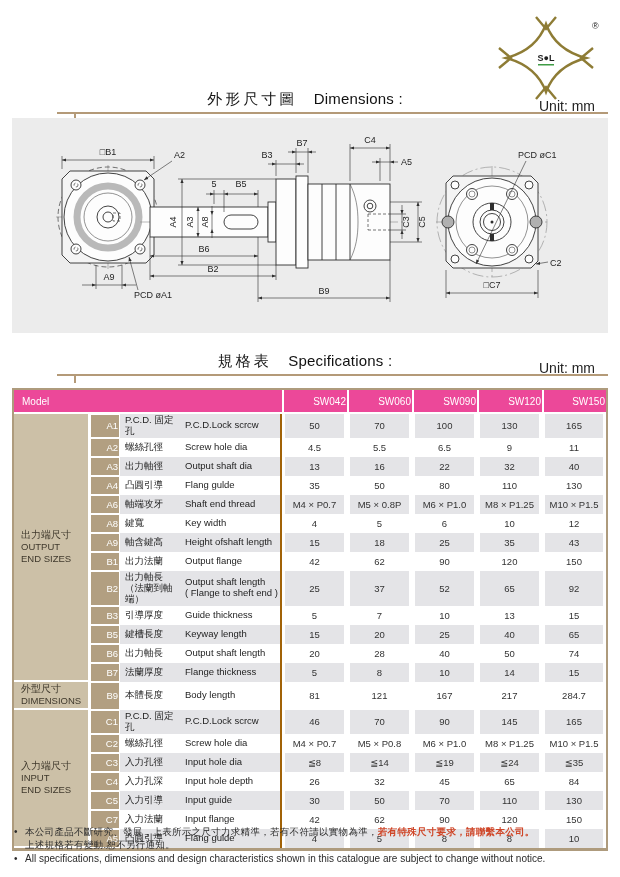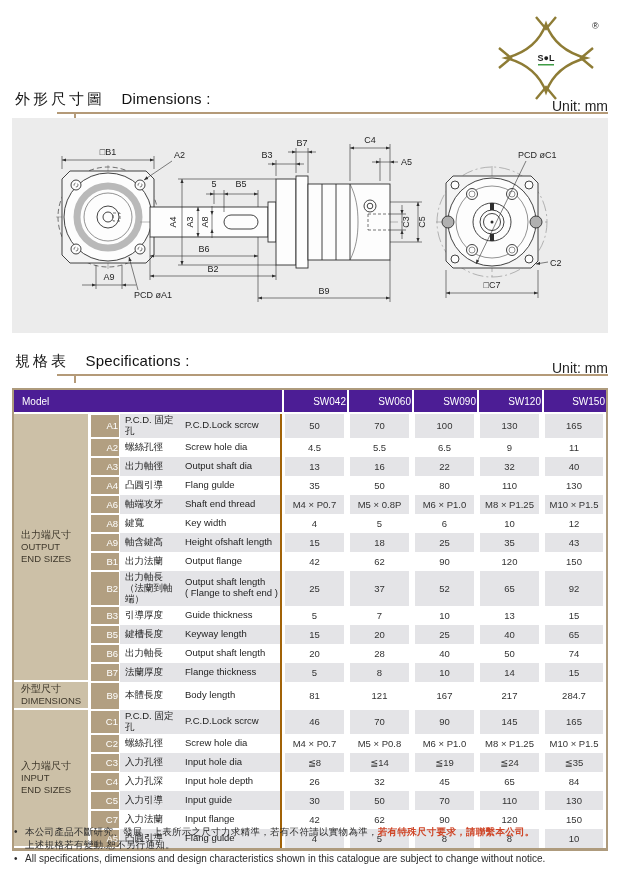--- a/index.html
+++ b/index.html
@@ -5,21 +5,21 @@
   html,body{margin:0;padding:0;}
   body{
     width:620px;height:877px;position:relative;background:#fff;overflow:hidden;
     font-family:"Liberation Sans","DejaVu Sans",sans-serif;color:#222;
     -webkit-font-smoothing:antialiased;
   }
   *{box-sizing:border-box;}
   
   .logo{position:absolute;top:16px;right:18px;width:104px;height:84px;}
   
-  .sec-head{position:absolute;left:15px;right:12px;height:26px;}
+  .sec-head{position:absolute;left:15px;right:25px;height:26px;text-align:center;}
   .sec-head .zh{font-size:15px;letter-spacing:3px;color:#161616;display:inline-block;}
   .sec-head .en{font-size:15px;color:#111;margin-left:12px;display:inline-block;letter-spacing:0.2px;}
   .sec-head .unit{position:absolute;right:0;bottom:2px;font-size:14px;color:#222;}
   .rule{position:absolute;left:57px;right:12px;height:2px;background:#b49a78;}
   .rule-tick{position:absolute;left:74px;width:2px;height:7px;background:#b49a78;}
   
   .panel{position:absolute;left:12px;top:118px;width:596px;height:215px;background:#ececec;}
   .panel svg{display:block;}
   svg text{font-family:"Liberation Sans","DejaVu Sans",sans-serif;font-size:9px;fill:#1f1f1f;}
   .ol{stroke:#2e2e2e;stroke-width:0.9;fill:none;}
@@ -27,21 +27,21 @@
   .face{stroke:#2e2e2e;stroke-width:0.9;fill:#f4f4f4;}
   .thin{stroke:#4a4a4a;stroke-width:0.6;fill:none;}
   .gray-ring{stroke:#b9b9b9;stroke-width:7;fill:none;}
   .dash{stroke:#3a3a3a;stroke-width:0.7;fill:none;stroke-dasharray:5 3;}
   .dash2{stroke:#3a3a3a;stroke-width:0.7;fill:none;stroke-dasharray:3 2;}
   .cl{stroke:#8a8a8a;stroke-width:0.6;fill:none;stroke-dasharray:11 3 2 3;}
   .dim{stroke:#2e2e2e;stroke-width:0.6;fill:none;}
   
   .tblwrap{position:absolute;left:12px;top:388px;width:596px;border:2px solid #ae9b7d;border-bottom-width:3px;background:#fff;}
   table.spec{border-collapse:separate;border-spacing:0;table-layout:fixed;width:592px;font-size:9.5px;}
-  table.spec th{background:#4c1d95;color:#fff;font-weight:normal;height:24px;font-size:10px;border-bottom:2px solid #fff;}
+  table.spec th{background:#ec4899;color:#fff;font-weight:normal;height:24px;font-size:10px;border-bottom:2px solid #fff;}
   th.th-model{text-align:left;padding-left:8px;}
   th.th-col{border-left:2px solid #fff;text-align:right;}
   table.spec td{height:19px;vertical-align:middle;}
   td.gcell{background:#ccc0a7;color:#3f382c;border-right:2px solid #fff;border-bottom:2px solid #fff;
            padding-left:7px;font-size:10px;line-height:1.25;vertical-align:middle;}
   td.gcell .gen{font-size:9.5px;white-space:pre-line;}
   td.code{background:#b29f81;color:#fff;text-align:right;border:1.5px solid #fff;font-size:9.5px;}
   td.zh{padding-left:5px;color:#1d1d1d;line-height:1.15;}
   td.en{padding-left:3px;color:#1d1d1d;line-height:1.15;border-right:2px solid #a16207;}
   td.val{text-align:center;color:#333;border-left:3px solid #fff;border-right:3px solid #fff;background-clip:padding-box;}

